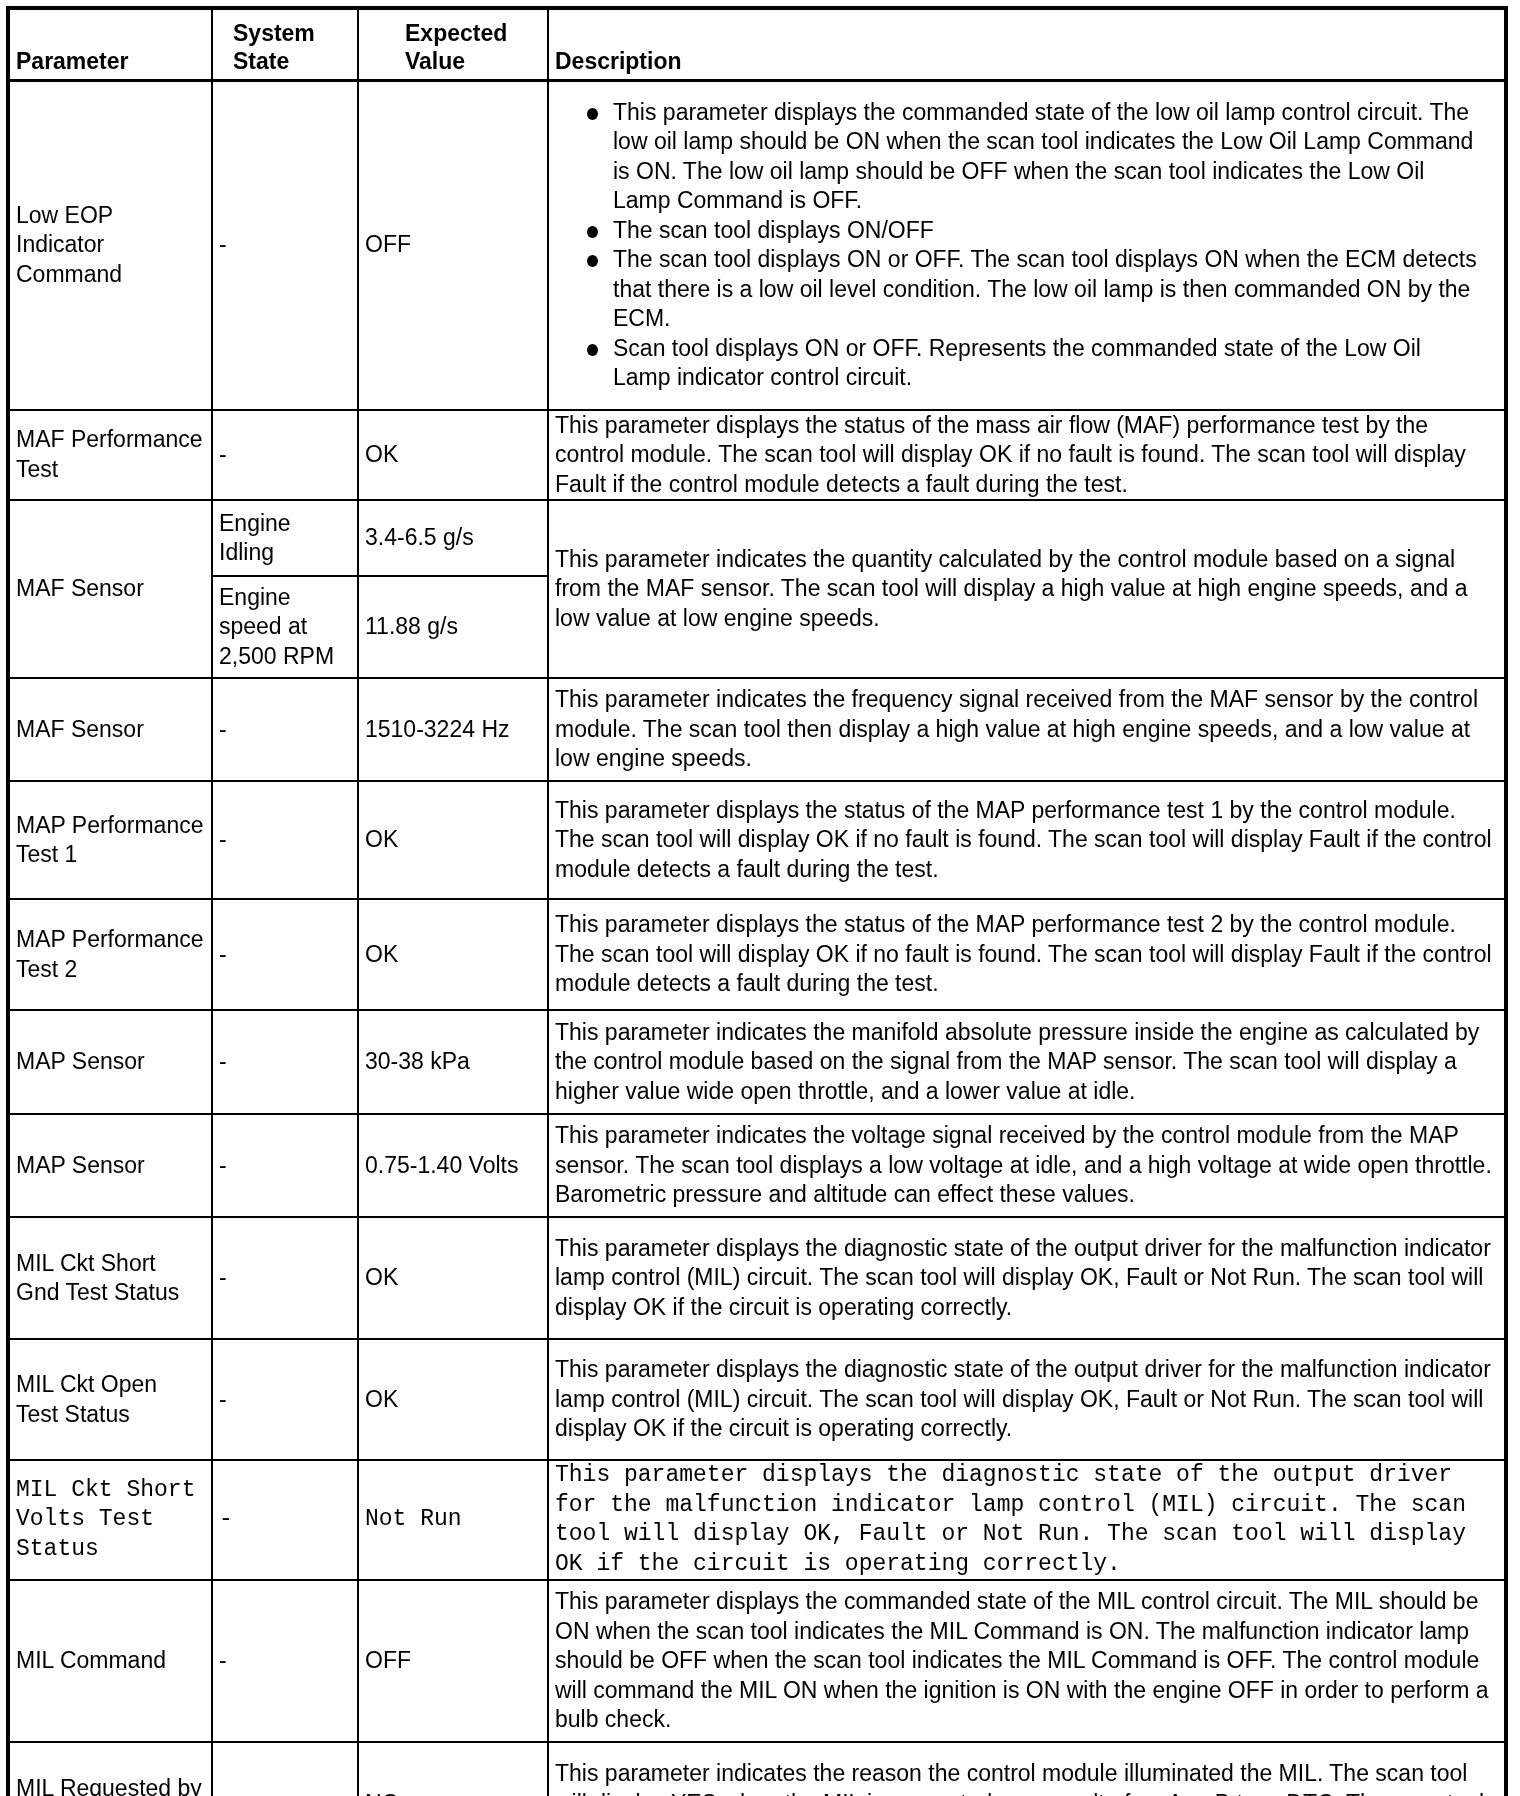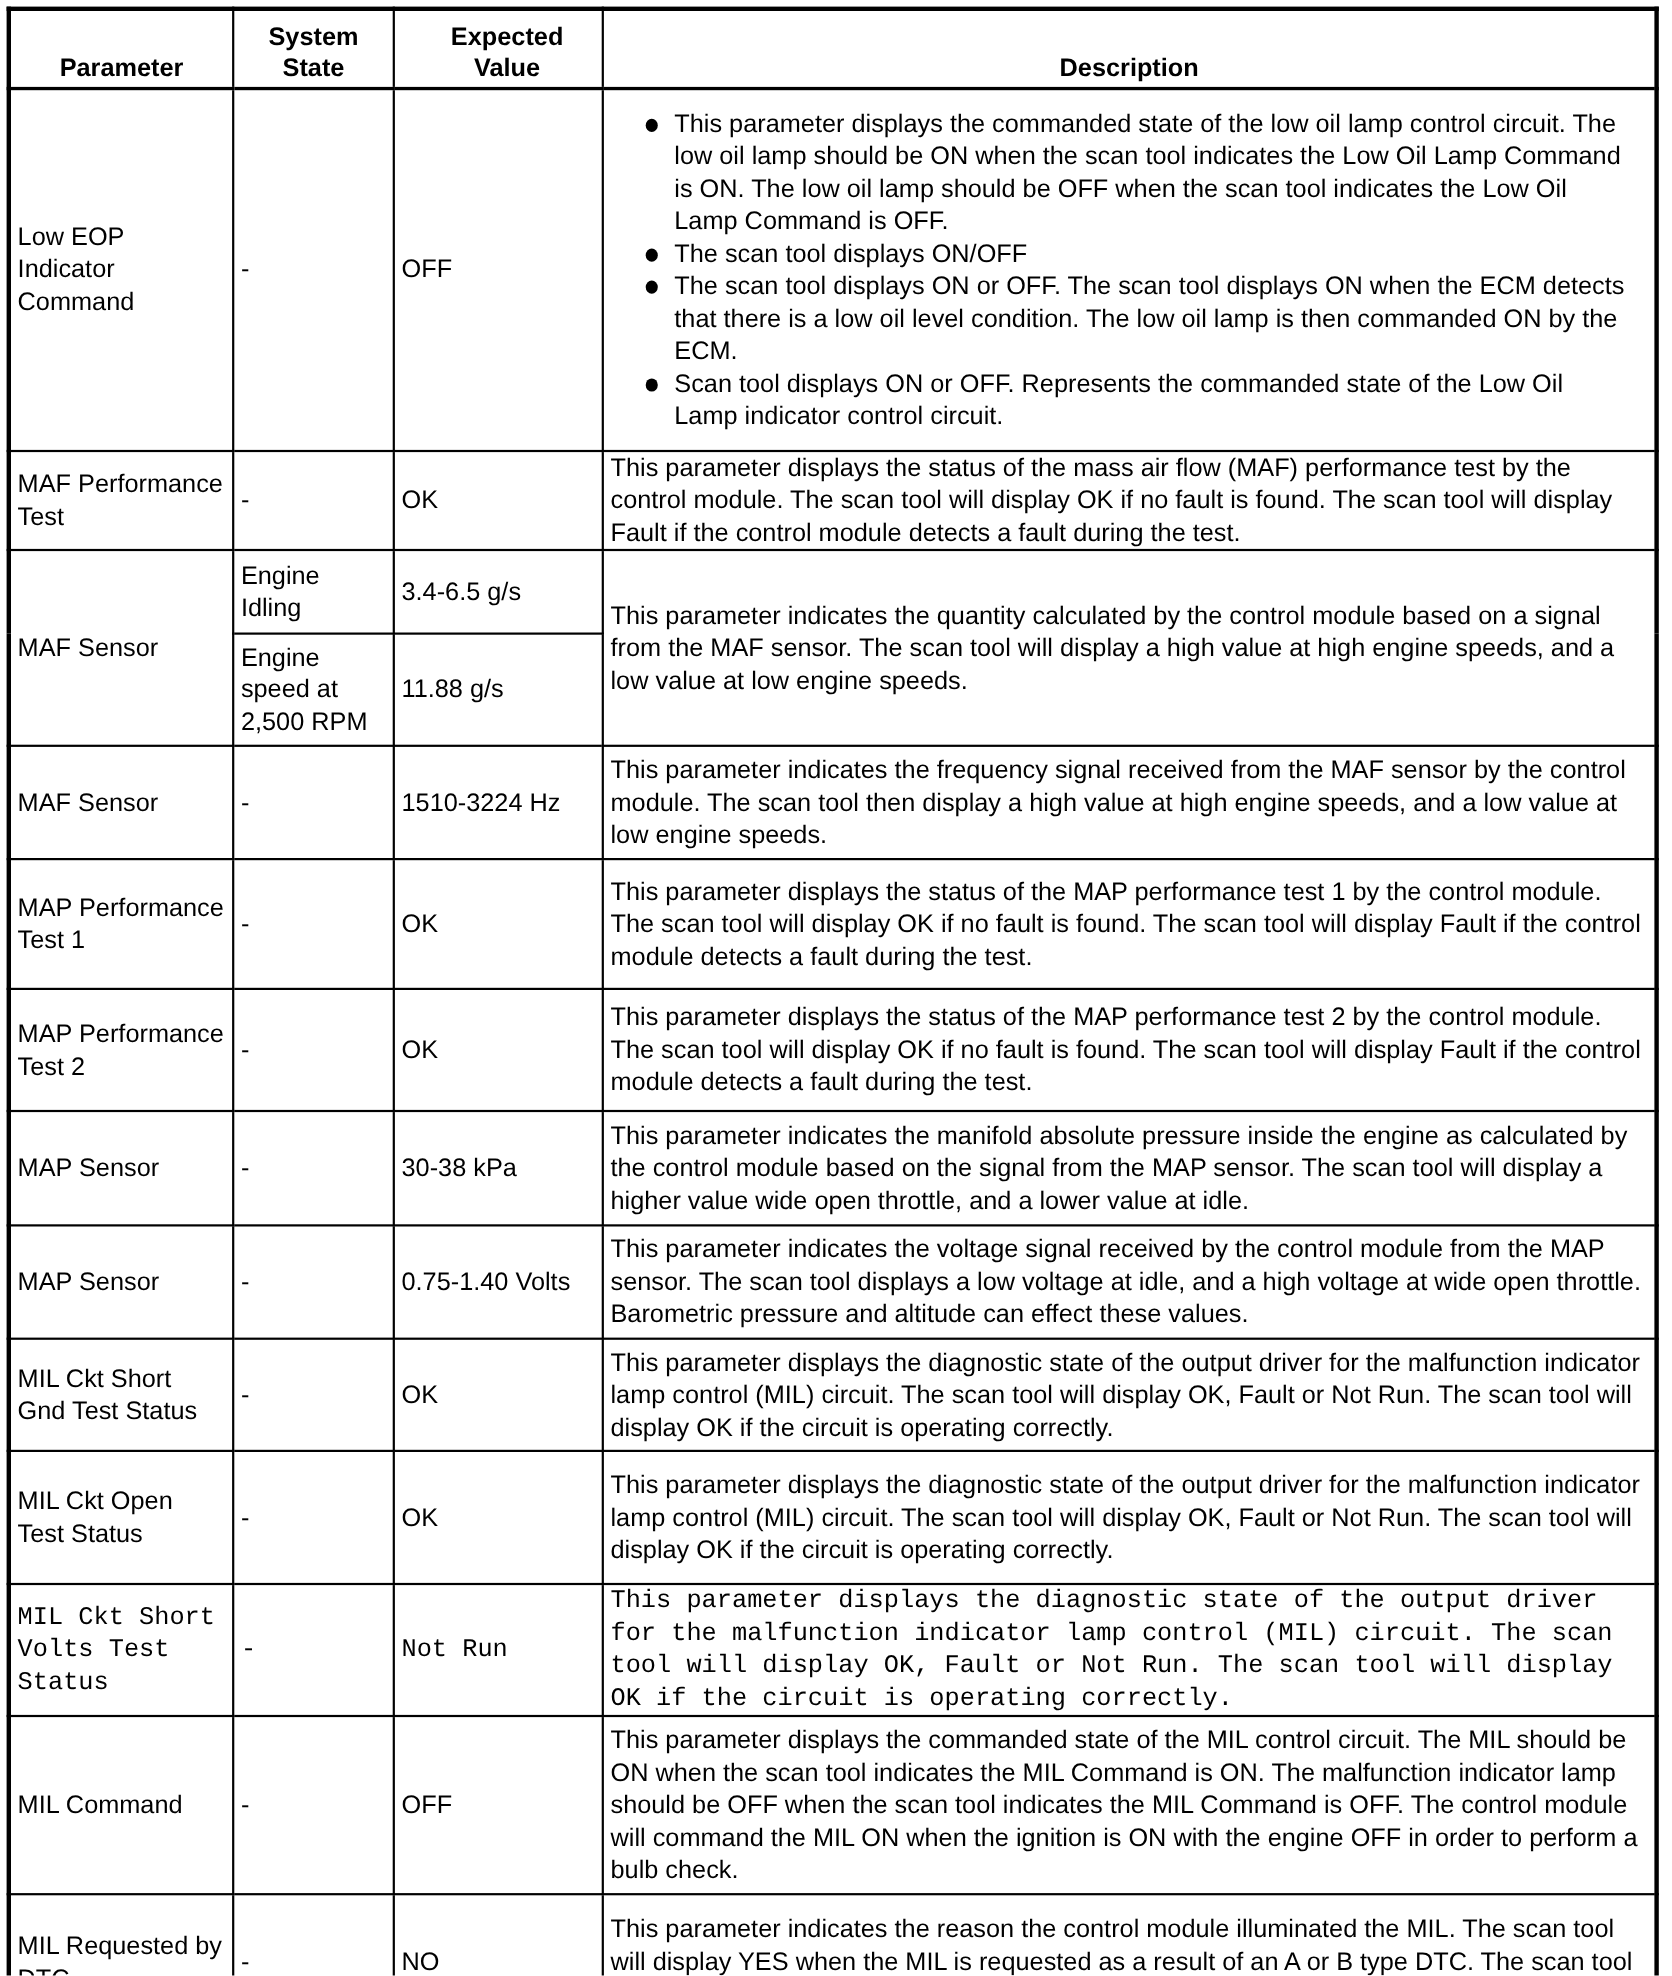--- a/index.html
+++ b/index.html
@@ -2,21 +2,21 @@
 <html><head>
 <meta charset="utf-8">
 <style>
   html, body { margin: 0; padding: 0; background: #ffffff; }
   body { width: 1520px; height: 1796px; position: relative; overflow: hidden;
          font-family: "Liberation Sans", "DejaVu Sans", sans-serif; color: #000; }
   table.spec { position: absolute; left: 6px; top: 6px; width: 1502px;
     border-collapse: collapse; border: 4px solid #000; table-layout: fixed; }
   table.spec td, table.spec th { border: 2px solid #000; padding: 0 6px; vertical-align: middle;
     font-size: 23px; line-height: 29.5px; }
-  table.spec th { font-weight: bold; text-align: center; vertical-align: bottom; padding-bottom: 4px; line-height: 28px; }
+  table.spec th { font-weight: bold; text-align: left; vertical-align: bottom; padding-bottom: 4px; line-height: 28px; }
   table.spec thead tr { height: 72px; }
   table.spec thead th { border-bottom: 3px solid #000; }
   col.c1 { width: 204px; } col.c2 { width: 146px; } col.c3 { width: 190px; } col.c4 { width: auto; }
   td.desc { padding: 2px 6px; }
   ul.bullets { margin: 16px; padding: 0; list-style: none; }
   ul.bullets li { position: relative; padding-left: 42px; }
   ul.bullets li .bullet-icon { position: absolute; left: 16px; top: 10px; width: 11px; height: 12px;
     border-radius: 50%; background: #000; }
 </style>
 </head>
@@ -99,21 +99,21 @@
       <td class="desc">This parameter indicates the manifold absolute pressure inside the engine as calculated by the control module based on the signal from the MAP sensor. The scan tool will display a higher value wide open throttle, and a lower value at idle.</td>
     </tr>
 
     <tr style="height:103px;">
       <td>MAP Sensor</td>
       <td>-</td>
       <td>0.75-1.40 Volts</td>
       <td class="desc">This parameter indicates the voltage signal received by the control module from the MAP sensor. The scan tool displays a low voltage at idle, and a high voltage at wide open throttle. Barometric pressure and altitude can effect these values.</td>
     </tr>
 
-    <tr style="height:102px;">
+    <tr style="height:122px;">
       <td>MIL Ckt Short Gnd Test Status</td>
       <td>-</td>
       <td>OK</td>
       <td class="desc">This parameter displays the diagnostic state of the output driver for the malfunction indicator lamp control (MIL) circuit. The scan tool will display OK, Fault or Not Run. The scan tool will display OK if the circuit is operating correctly.</td>
     </tr>
 
     <tr style="height:121px;">
       <td>MIL Ckt Open Test Status</td>
       <td>-</td>
       <td>OK</td>

